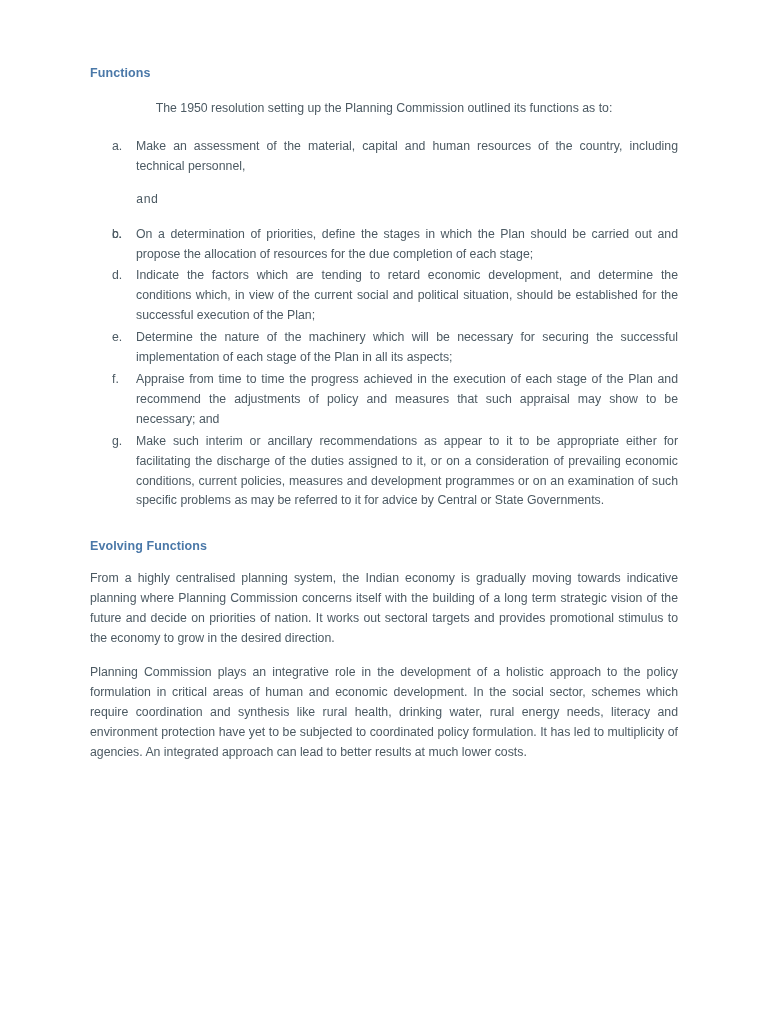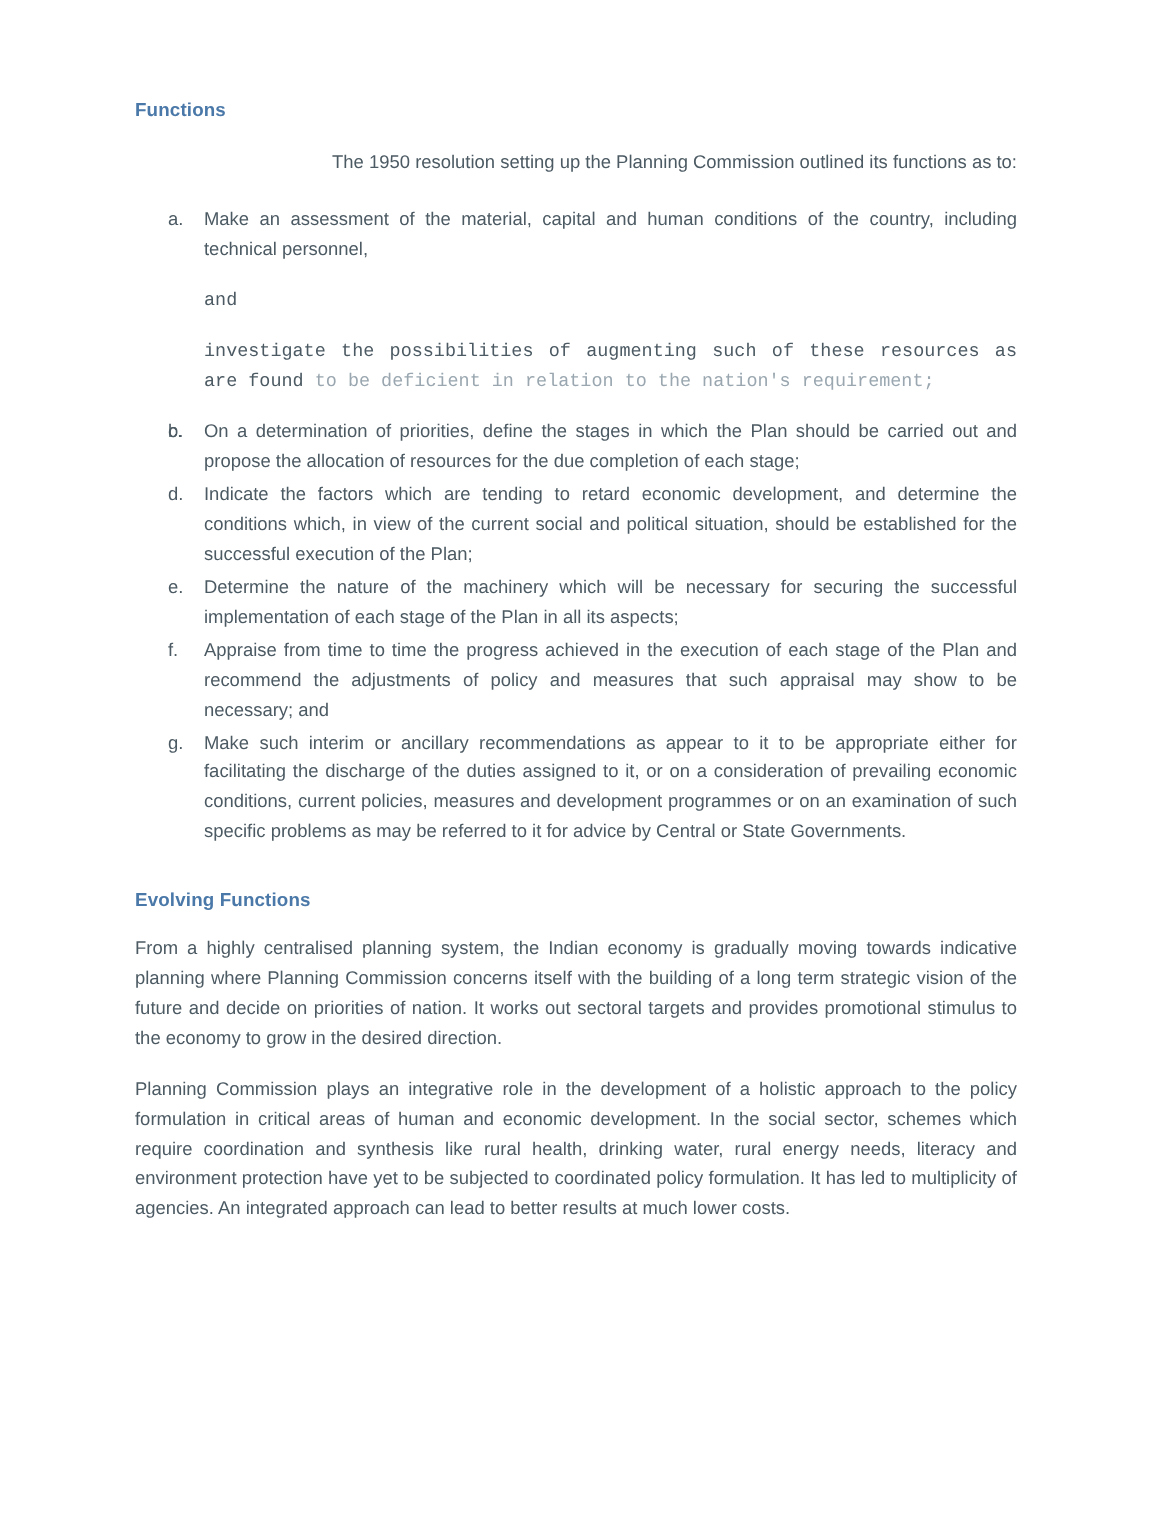--- a/index.html
+++ b/index.html
@@ -37,21 +37,21 @@
   }
   p.body-text {
     font-size: 12.3px;
     line-height: 1.62;
     color: #4c5a63;
     margin: 0 0 14px 0;
     text-align: justify;
   }
   p.intro {
     margin-bottom: 18px;
-    text-align: right;
+    text-align: center;
   }
   ol.fn-list {
     list-style: none;
     margin: 0;
     padding: 0;
   }
   ol.fn-list > li {
     position: relative;
     padding-left: 46px;
     margin-bottom: 2px;
@@ -90,23 +90,22 @@
   <div class="content">
 
     <h2 class="section-heading">Functions</h2>
 
     <p class="body-text intro">The 1950 resolution setting up the Planning Commission outlined its functions as to:</p>
 
     <ol class="fn-list">
 
       <li class="item-a">
         <span class="marker">a.</span>
-        <span class="line-one">Make an assessment of the material, capital and human conditions of the country, including technical personnel,</span>
+        <span class="line-one">Make an assessment of the material, capital and human resources of the country, including technical personnel,</span>
         <div class="sub-para">and</div>
-        <div class="sub-para faded-wrap"><span>investigate the possibilities of augmenting such of these resources as are found </span><span class="faded">to be deficient in relation to the nation's requirement;</span></div>
       </li>
 
       <li>
         <span class="marker">b.</span>
       </li>
 
       <li>
         <span class="marker">c.</span>
         <span>On a determination of priorities, define the stages in which the Plan should be carried out and propose the allocation of resources for the due completion of each stage;</span>
       </li>

